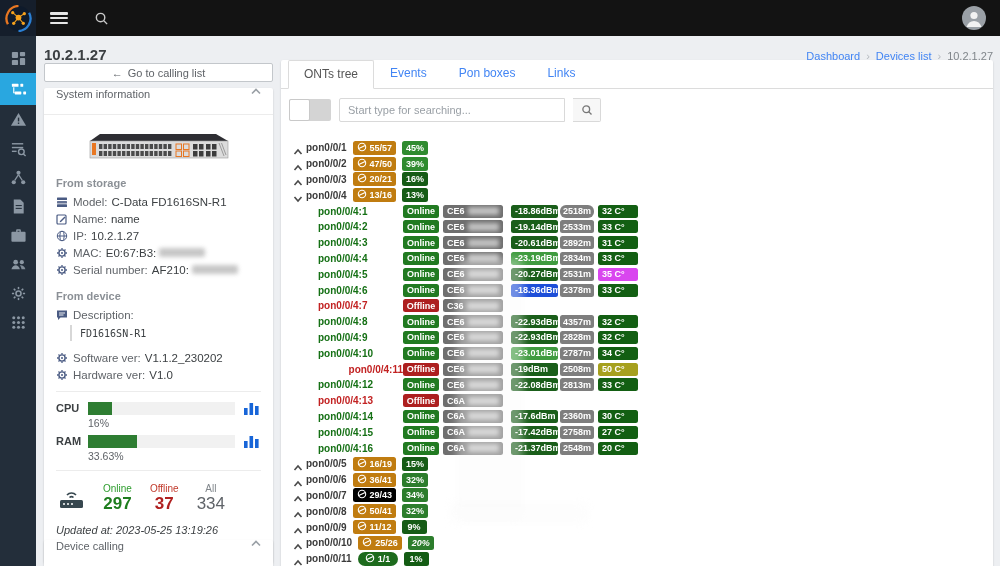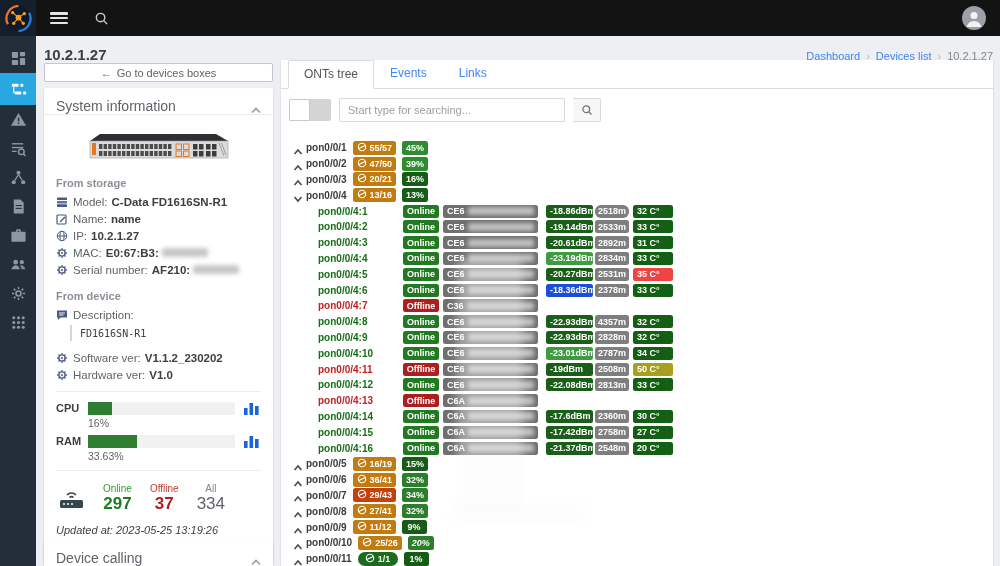--- a/index.html
+++ b/index.html
@@ -34,30 +34,30 @@
   .bc-sep { color:#b5bac0; }
   .bc-current { color:#80868b; }
 
   .card { background:#fff; box-shadow:0 1px 2px rgba(0,0,0,.18); border-radius:2px; }
 
   
   .goto-btn { position:absolute; left:8px; top:27px; width:229px; height:19px; background:#fff;
     border:1px solid #c3c7cb; border-radius:2px; font-size:11px; color:#5f6368;
     display:flex; align-items:center; justify-content:center; gap:5px; cursor:pointer; }
   .sysinfo { position:absolute; left:8px; top:52px; width:229px; }
-  .card-head { height:27px; display:flex; align-items:flex-end; justify-content:space-between;
-    padding:0 12px; border-bottom:1px solid #ececec; font-size:14px; color:#5f6368; }
+  .card-head { height:27px; display:flex; align-items:flex-start; justify-content:space-between;
+    padding:0 12px; border-bottom:1px solid #ececec; font-size:11px; color:#5f6368; }
   .chev { color:#9aa0a6; cursor:pointer; font-size:10px; }
   .sys-body { padding:8px 12px 10px 12px; }
   .dev-img { display:flex; justify-content:center; padding:6px 0 14px 0; }
   .sec-label { font-size:11px; font-weight:bold; color:#8b9096; margin-bottom:4px; }
   .info-line { display:flex; align-items:center; height:17px; font-size:11.5px; color:#5f6368; white-space:nowrap; }
   .info-line .ic { width:12px; height:12px; margin-right:5px; color:#4a5b83; flex:0 0 12px; }
   .info-line .ic svg { width:12px; height:12px; display:block; }
-  .info-val { font-weight:bold; color:#3c4043; margin-left:4px; }
+  .info-val { font-weight:normal; color:#3c4043; margin-left:4px; }
   .blur-chip { display:inline-block; width:46px; height:9px; background:#b9b9b9; border-radius:2px;
     margin-left:3px; filter:blur(2px); opacity:.8; }
   .desc-block { margin:2px 0 8px 14px; border-left:2px solid #d7d7d7; padding-left:8px;
     font-family:"DejaVu Sans Mono","Liberation Mono",monospace; font-size:10px; color:#3c4043; height:16px; display:flex; align-items:center;}
   .hdiv { border-top:1px solid #ececec; margin:8px 0; }
   .meter-row { display:flex; align-items:center; margin-top:4px; }
   .meter-label { width:32px; font-size:11px; font-weight:bold; color:#3c4043; }
   .meter-track { flex:1; height:13px; background:#f1f1f1; position:relative; }
   .meter-fill { height:100%; background:#2e7d32; }
   .meter-icon { width:18px; margin-left:8px; color:#1765d8; cursor:pointer; }
@@ -89,21 +89,21 @@
   .pon-row { display:flex; align-items:center; height:15.8px; cursor:pointer; }
   .pon-chev { width:10px; height:10px; color:#4a4a4a; margin-right:3px; flex:0 0 10px; }
   .pon-label { font-size:10px; font-weight:bold; color:#3b3b3b; margin-right:6px; }
   .badge { display:inline-flex; align-items:center; height:14px; border-radius:2.5px; color:#fff;
     font-size:9px; font-weight:bold; padding:0 4px; white-space:nowrap; overflow:hidden; }
   .b-ratio { gap:3px; min-width:40px; justify-content:center; margin-right:6px; }
   .b-pct { min-width:25px; justify-content:center; }
   .ont-row { display:flex; align-items:center; height:15.8px; }
   .ont-label { margin-left:25px; width:85px; font-size:10px; font-weight:bold; cursor:pointer; }
   .b-status { width:36px; justify-content:center; margin-right:4px; height:13px;}
-  .b-serial { width:95px; justify-content:flex-start; margin-right:8px; height:13px;}
+  .b-serial { width:60px; justify-content:flex-start; margin-right:8px; height:13px;}
   .serial-blur { flex:1; height:8px; background:#cfcfcf; opacity:.85; border-radius:2px; margin-left:3px; filter:blur(2px); }
   .b-rx { width:47px; justify-content:flex-start; margin-right:2px; height:13px;}
   .b-dist { width:34px; justify-content:center; margin-right:4px; height:13px;}
   .b-temp { width:40px; justify-content:flex-start; height:13px;}
   .smudge { position:absolute; background:rgba(250,250,250,.38); filter:blur(4px); border-radius:8px;
     pointer-events:none; z-index:5; }
   .smudge1 { left:176px; top:128px; width:66px; height:262px; }
   .smudge2 { left:168px; top:372px; width:140px; height:22px; }
 </style>
 </head>
@@ -251,21 +251,21 @@
   <div class="breadcrumb" id="breadcrumb">
       <span class="bc-link">Dashboard</span>
       <span class="bc-sep">›</span>
       <span class="bc-link">Devices list</span>
       <span class="bc-sep">›</span>
       <span class="bc-current">10.2.1.27</span>
     </div>
 
   <button class="goto-btn">
     <span>←</span>
-    <span>Go to devices boxes</span>
+    <span>Go to calling list</span>
   </button>
 
   <div class="card sysinfo">
     <div class="card-head">
       <span>System information</span>
       <svg class="chev" width="10" height="7" viewBox="0 0 10 7">
         <polyline points="1,5.5 5,1.5 9,5.5" fill="none" stroke="#9aa0a6" stroke-width="1.6"></polyline>
       </svg>
     </div>
     <div class="sys-body">
@@ -537,20 +537,21 @@
       <svg class="chev" width="10" height="7" viewBox="0 0 10 7">
         <polyline points="1,5.5 5,1.5 9,5.5" fill="none" stroke="#9aa0a6" stroke-width="1.6"></polyline>
       </svg>
     </div>
   </div>
 
   <div class="card rightcard">
     <div class="tabs" id="tabs">
         <div class="tab active">ONTs tree</div>
         <div class="tab">Events</div>
+        <div class="tab">Pon boxes</div>
         <div class="tab">Links</div>
       </div>
     <div class="search-row">
       <div class="toggle">
           <div class="toggle-knob"></div>
         </div>
       <input class="search-input" placeholder="Start type for searching..." style="">
       <div class="search-btn">
         <svg width="12" height="12" viewBox="0 0 16 16">
           <circle cx="7" cy="7" r="4.5" fill="none" stroke="#777" stroke-width="1.8"></circle>
@@ -664,21 +665,21 @@
           </div>
           <div class="ont-row">
             <span class="ont-label" style="color: rgb(21, 112, 21);">pon0/0/4:5</span>
             <span class="badge b-status" style="background: rgb(33, 122, 33);">Online</span>
             <span class="badge b-serial" style="background: rgb(111, 111, 111);">
               <span>CE6</span>
               <span class="serial-blur"></span>
             </span>
             <span class="badge b-rx" style="background: rgb(26, 94, 26);">-20.27dBm</span>
             <span class="badge b-dist" style="background: rgb(126, 126, 126);">2531m</span>
-            <span class="badge b-temp" style="background: #ef4444;">35 C°</span>
+            <span class="badge b-temp" style="background: #d946ef;">35 C°</span>
           </div>
           <div class="ont-row">
             <span class="ont-label" style="color: rgb(21, 112, 21);">pon0/0/4:6</span>
             <span class="badge b-status" style="background: rgb(33, 122, 33);">Online</span>
             <span class="badge b-serial" style="background: rgb(111, 111, 111);">
               <span>CE6</span>
               <span class="serial-blur"></span>
             </span>
             <span class="badge b-rx" style="background: #1d4ed8;">-18.36dBm</span>
             <span class="badge b-dist" style="background: rgb(126, 126, 126);">2378m</span>
@@ -719,21 +720,21 @@
             <span class="badge b-status" style="background: rgb(33, 122, 33);">Online</span>
             <span class="badge b-serial" style="background: rgb(111, 111, 111);">
               <span>CE6</span>
               <span class="serial-blur"></span>
             </span>
             <span class="badge b-rx" style="background: rgb(63, 155, 63);">-23.01dBm</span>
             <span class="badge b-dist" style="background: rgb(126, 126, 126);">2787m</span>
             <span class="badge b-temp" style="background: rgb(19, 95, 19);">34 C°</span>
           </div>
           <div class="ont-row">
-            <span class="ont-label" style="color: rgb(194, 34, 34);">pon0/0/4:11</span>
+            <span class="ont-label" style="color: rgb(194, 34, 34); text-align: right;">pon0/0/4:11</span>
             <span class="badge b-status" style="background: rgb(173, 31, 31);">Offline</span>
             <span class="badge b-serial" style="background: rgb(111, 111, 111);">
               <span>CE6</span>
               <span class="serial-blur"></span>
             </span>
             <span class="badge b-rx" style="background: rgb(26, 94, 26);">-19dBm</span>
             <span class="badge b-dist" style="background: rgb(126, 126, 126);">2508m</span>
             <span class="badge b-temp" style="background: rgb(166, 160, 30);">50 C°</span>
           </div>
           <div class="ont-row">
@@ -815,40 +816,40 @@
               </svg></span>
             <span>36/41</span>
           </span>
           <span class="badge b-pct" style="background: rgb(44, 125, 44);">32%</span>
         </div>
         <div class="pon-row">
           <span class="pon-chev"><svg viewBox="0 0 10 10">
               <polyline points="1.5,7 5,3 8.5,7" fill="none" stroke="currentColor" stroke-width="1.6"></polyline>
             </svg></span>
           <span class="pon-label">pon0/0/7</span>
-          <span class="badge b-ratio" style="background: #c2410c;">
+          <span class="badge b-ratio" style="background: #000000;">
             <span><svg width="10" height="10" viewBox="0 0 10 10">
                 <circle cx="5" cy="5" r="3.7" fill="none" stroke="#fff" stroke-width="1.1"></circle>
                 <line x1="1.8" y1="6.6" x2="8.2" y2="3.4" stroke="#fff" stroke-width="1.1"></line>
               </svg></span>
             <span>29/43</span>
           </span>
           <span class="badge b-pct" style="background: rgb(44, 125, 44);">34%</span>
         </div>
         <div class="pon-row">
           <span class="pon-chev"><svg viewBox="0 0 10 10">
               <polyline points="1.5,7 5,3 8.5,7" fill="none" stroke="currentColor" stroke-width="1.6"></polyline>
             </svg></span>
           <span class="pon-label">pon0/0/8</span>
           <span class="badge b-ratio" style="background: rgb(192, 124, 16);">
             <span><svg width="10" height="10" viewBox="0 0 10 10">
                 <circle cx="5" cy="5" r="3.7" fill="none" stroke="#fff" stroke-width="1.1"></circle>
                 <line x1="1.8" y1="6.6" x2="8.2" y2="3.4" stroke="#fff" stroke-width="1.1"></line>
               </svg></span>
-            <span>27/41</span>
+            <span>50/41</span>
           </span>
           <span class="badge b-pct" style="background: rgb(44, 125, 44);">32%</span>
         </div>
         <div class="pon-row">
           <span class="pon-chev"><svg viewBox="0 0 10 10">
               <polyline points="1.5,7 5,3 8.5,7" fill="none" stroke="currentColor" stroke-width="1.6"></polyline>
             </svg></span>
           <span class="pon-label">pon0/0/9</span>
           <span class="badge b-ratio" style="background: rgb(192, 124, 16);">
             <span><svg width="10" height="10" viewBox="0 0 10 10">

